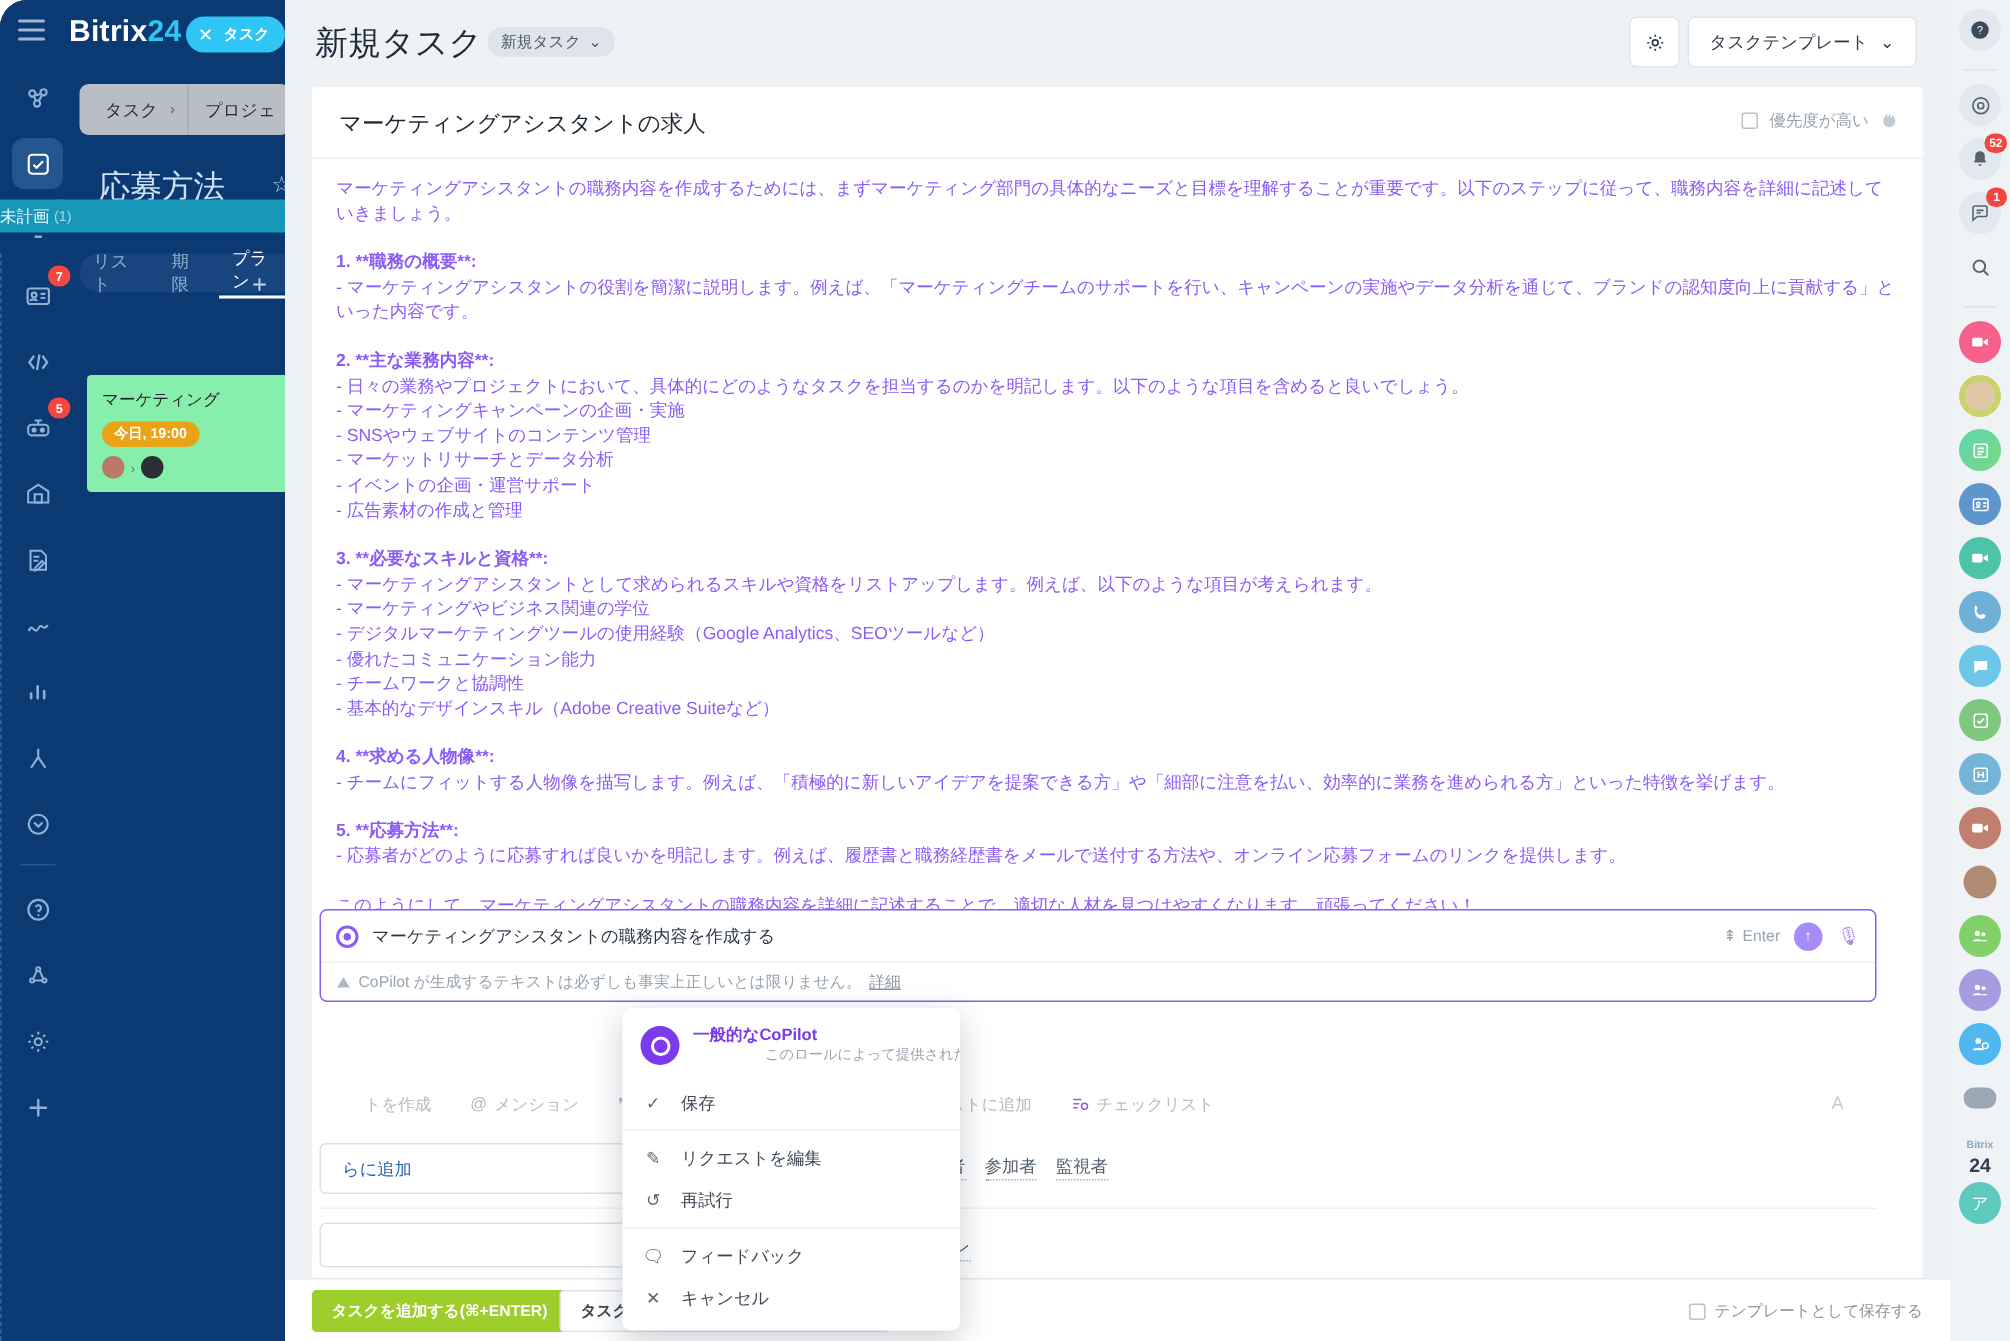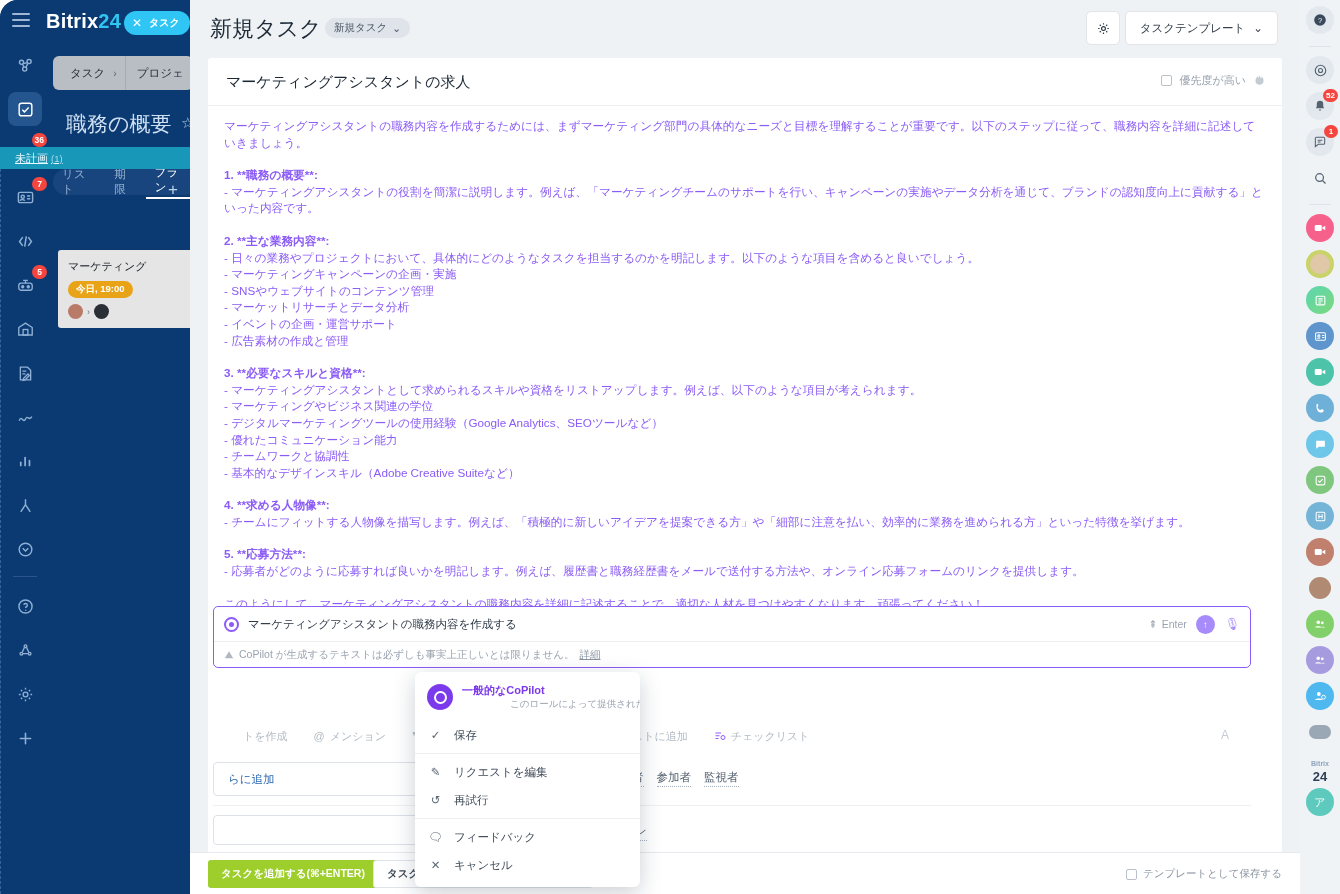--- a/index.html
+++ b/index.html
@@ -63,30 +63,30 @@
   }
   .planner-star { position:absolute; left:131px; top:58px; font-size:15px; color:#b7cde4; }
   .hr-line { position:absolute; left:16px; top:97px; width:124px; height:1px; background:#2b5894;}
   .tabs-strip {
     position:absolute; left:3px; top:113px; width:145px; height:26px; background:#19457e;
     border-radius:13px; display:flex; align-items:center; font-size:11.5px; color:#93b0d0;
   }
   .tabs-strip .t { padding:0 9px; }
   .tabs-strip .t.sel { color:#ffffff; border-bottom:2px solid #fff; padding-bottom:2px;}
   .unplanned {
-    position:absolute; left:0; top:147px; width:190px; height:22px; background:#1897b8;
-    color:#eaf9ff; font-size:11px; display:flex; align-items:center; padding-left:15px;text-decoration:underline;
+    position:absolute; left:0; top:133px; width:190px; height:22px; background:#1897b8;
+    color:#eaf9ff; font-size:11px; display:flex; align-items:center; 
   }
   .unplanned .cnt { color:#a7dbeb; font-size:9.5px; margin-left:3px;}
   .dashed-col { position:absolute; left:0px; top:169px; width:190px; bottom:0; border-left:1px dashed #33649c; margin-left:0px;}
   .plus-row { position:absolute; left:0; top:172px; width:190px; height:36px; }
   .plus-row .p { position:absolute; right:12px; top:8px; color:#bed4ea; font-size:17px;}
   .task-card {
     position:absolute; left:58px; top:250px; width:132px; height:78px;
-    background:#e5e5e5; border-radius:3px 0 0 3px; padding:9px 10px;
+    background:#86efac; border-radius:3px 0 0 3px; padding:9px 10px;
   }
   .task-card .tc-title { font-size:11px; color:#20252b; }
   .task-card .tc-chip {
     margin-top:7px; display:inline-block; background:#e8a317; color:#fff; font-size:9.5px;
     font-weight:bold; padding:2px 8px; border-radius:9px;
   }
   .tc-avs { margin-top:6px; display:flex; align-items:center; gap:4px;}
   .av { width:15px; height:15px; border-radius:50%; display:block; }
   .av.a1 { background:#b97a68; }
   .av.a2 { background:#2a2f36; }
@@ -357,21 +357,21 @@
       </div>
     </div>
 
     <div class="inner-panel">
       <div class="crumb-bar">
         <span class="c1">タスク</span>
         <span class="arr">›</span>
         <span class="sep"></span>
         <span class="c2">プロジェ</span>
       </div>
-      <div class="planner-title">職務の概要</div>
+      <div class="planner-title">応募方法</div>
       <div class="planner-star">☆</div>
       <div class="hr-line"></div>
       <div class="tabs-strip">
         <span class="t">リスト</span>
         <span class="t">期限</span>
         <span class="t sel">プラン</span>
       </div>
     </div>
 
     <div class="unplanned">

